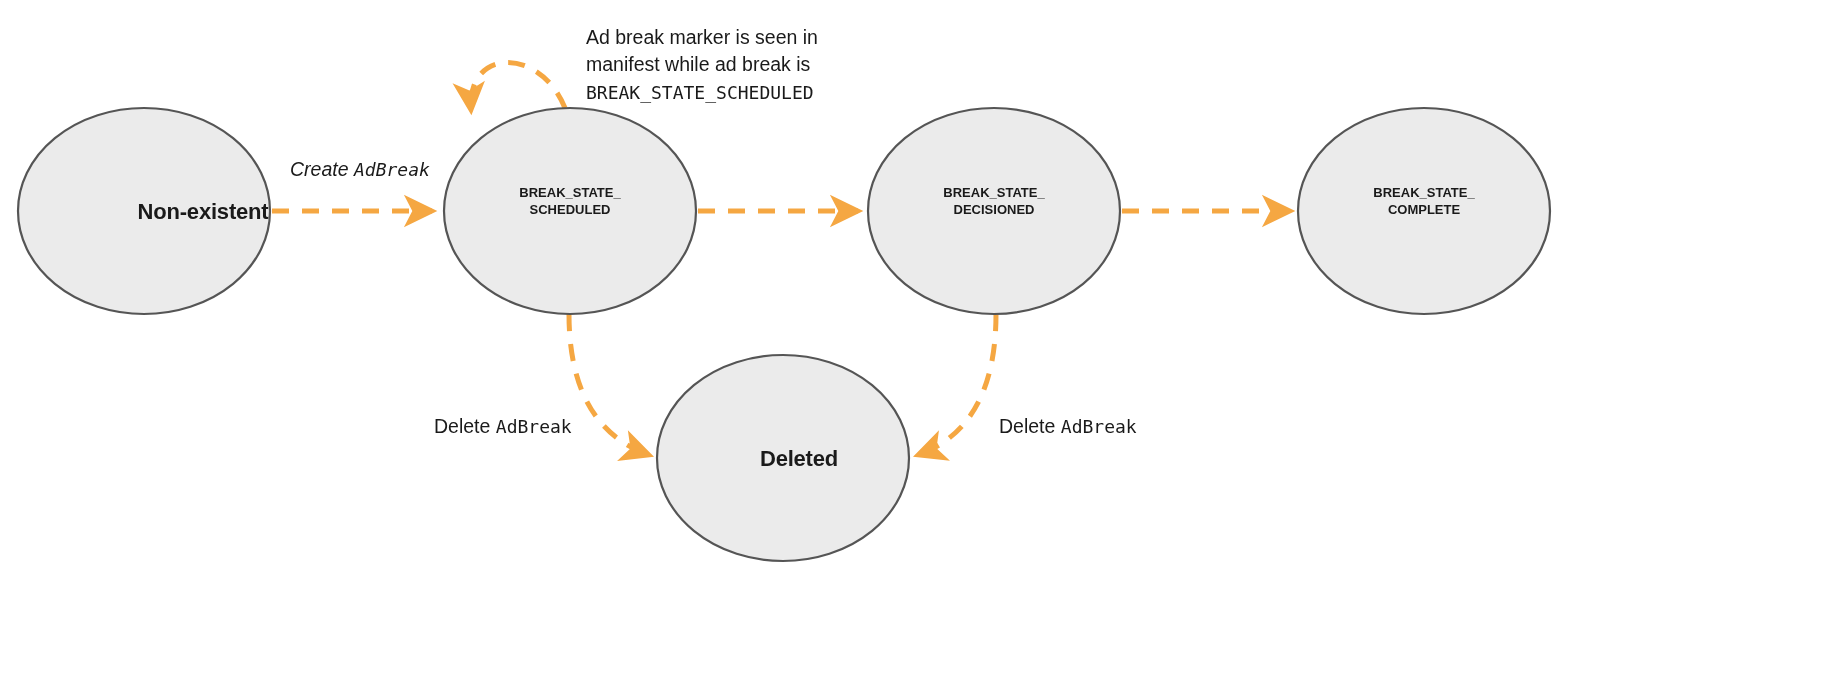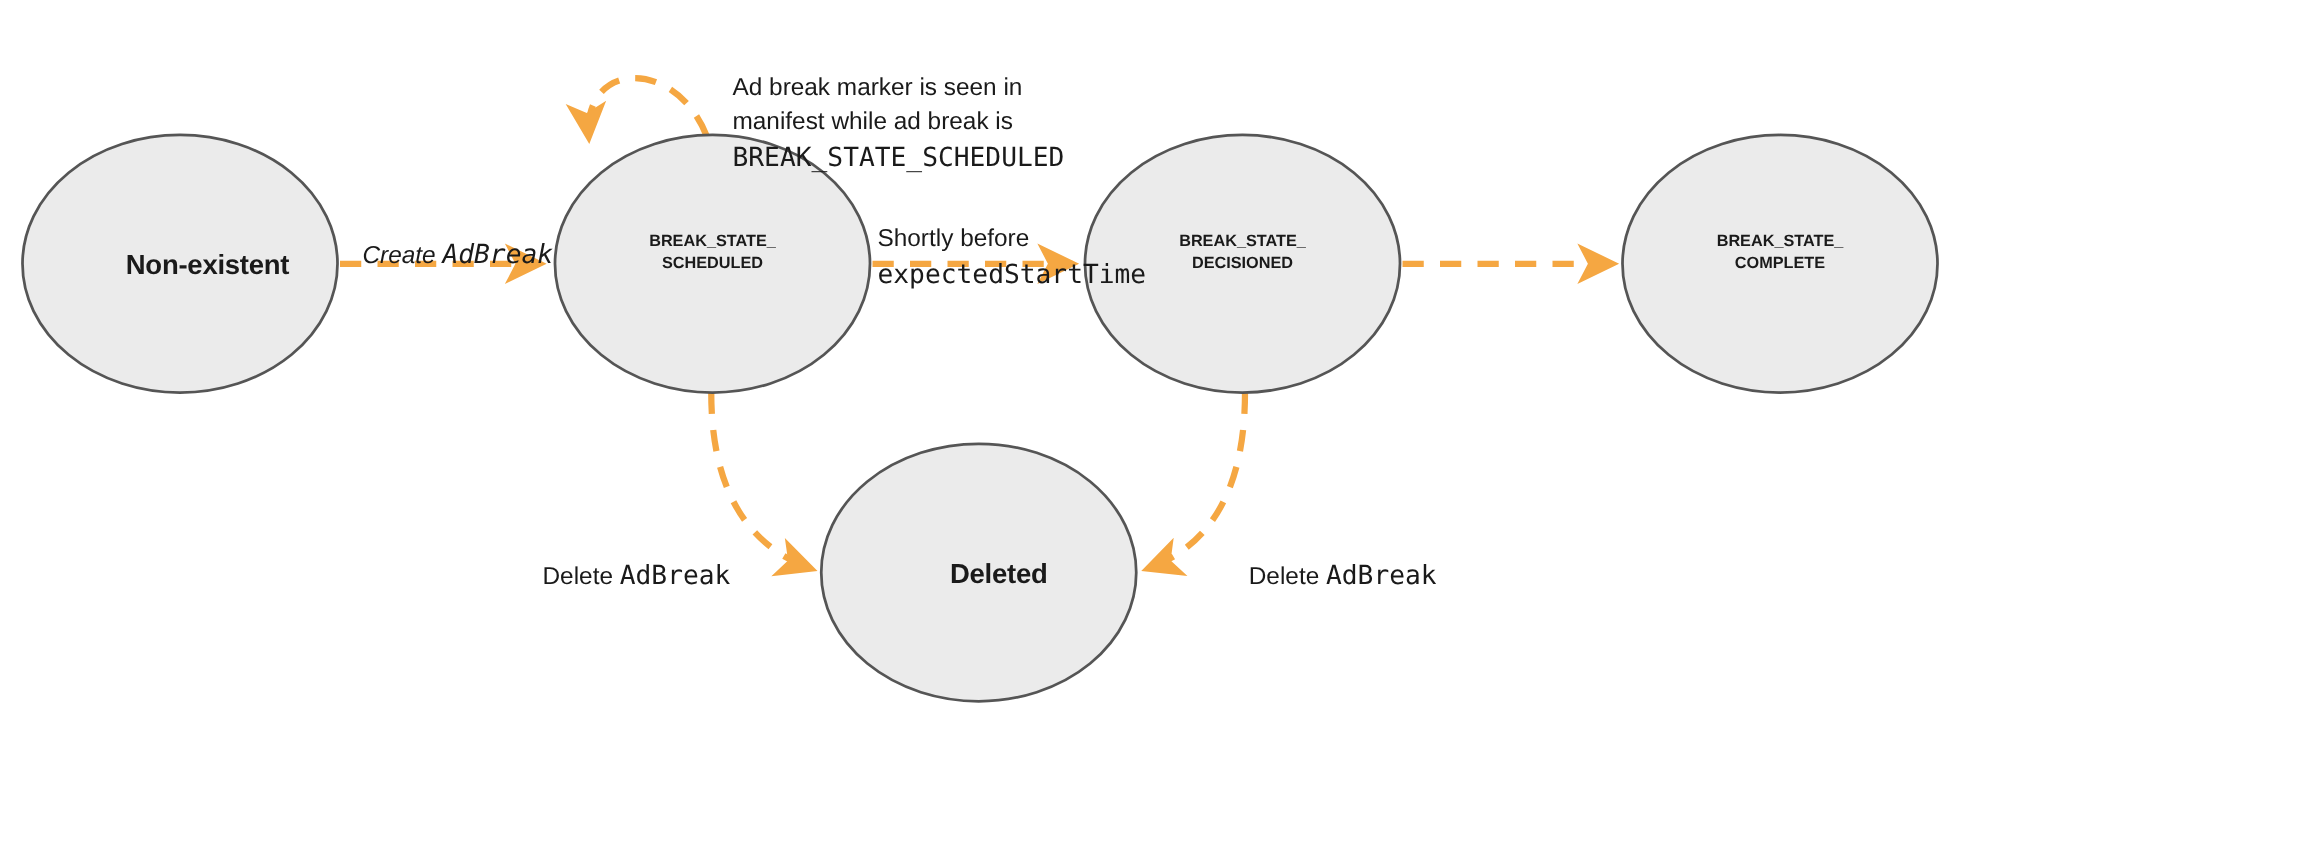--- a/index.html
+++ b/index.html
@@ -50,23 +50,23 @@
     color: #1a1a1a;
     font-family: "Liberation Sans", sans-serif;
     font-size: 19.5px;
     line-height: 1.40;
     font-weight: normal;
     pointer-events: none;
     white-space: nowrap;
   }
   .edge-label .code {
     font-family: "DejaVu Sans Mono", monospace;
-    font-size: 21px;
+    font-size: 18px;
   }
-  .edge-label.left { text-align: left; margin-top: 33px; }
+  .edge-label.left { text-align: left; }
 </style>
 </head>
 <body>
 
 <div id="diagram-root">
 
   <svg id="diagram-svg" viewBox="0 0 1844 687" xmlns="http://www.w3.org/2000/svg">
     <defs>
       <marker id="arrow-orange" viewBox="0 0 12 12" refX="9.5" refY="6" markerWidth="7.5" markerHeight="7.5" orient="auto-start-reverse">
         <path d="M 0.5 0.8 L 11.2 6 L 0.5 11.2 L 3.2 6 Z" fill="#f5a742"></path>
@@ -94,34 +94,33 @@
       <ellipse cx="570" cy="211" rx="126" ry="103" fill="#ebebeb" stroke="#555555" stroke-width="2.2"></ellipse>
 
       <ellipse cx="994" cy="211" rx="126" ry="103" fill="#ebebeb" stroke="#555555" stroke-width="2.2"></ellipse>
 
       <ellipse cx="1424" cy="211" rx="126" ry="103" fill="#ebebeb" stroke="#555555" stroke-width="2.2"></ellipse>
 
       <ellipse cx="783" cy="458" rx="126" ry="103" fill="#ebebeb" stroke="#555555" stroke-width="2.2"></ellipse>
     </g>
   </svg>
 
-  <div class="node-label sans" style="left:18px; top:198px; width:296px;">Non-existent</div>
+  <div class="node-label sans" style="left:18px; top:198px; width:296px;padding-left:37px;">Non-existent</div>
 
   <div class="node-label mono" style="left:444px; top:185px; width:252px;">BREAK_STATE_<br>SCHEDULED</div>
 
   <div class="node-label mono" style="left:868px; top:185px; width:252px;">BREAK_STATE_<br>DECISIONED</div>
 
   <div class="node-label mono" style="left:1298px; top:185px; width:252px;">BREAK_STATE_<br>COMPLETE</div>
 
   <div class="node-label sans" style="left:657px; top:445px; width:284px;">Deleted</div>
 
   <div class="edge-label left" style="left:290px; top:156px;font-style:italic;">Create <span class="code">AdBreak</span></div>
 
   <div class="edge-label left" style="left:586px; top:24px;">Ad break marker is seen in<br>manifest while ad break is<br><span class="code">BREAK_STATE_SCHEDULED</span></div>
 
-  <div class="edge-label left" style="left:702px; top:145px;">Shortly before<br><span class="code">expectedStartTime</span></div>
 
 
   <div class="edge-label left" style="left:434px; top:413px;">Delete <span class="code">AdBreak</span></div>
 
   <div class="edge-label left" style="left:999px; top:413px;">Delete <span class="code">AdBreak</span></div>
 
 </div>
 
 </body></html>

